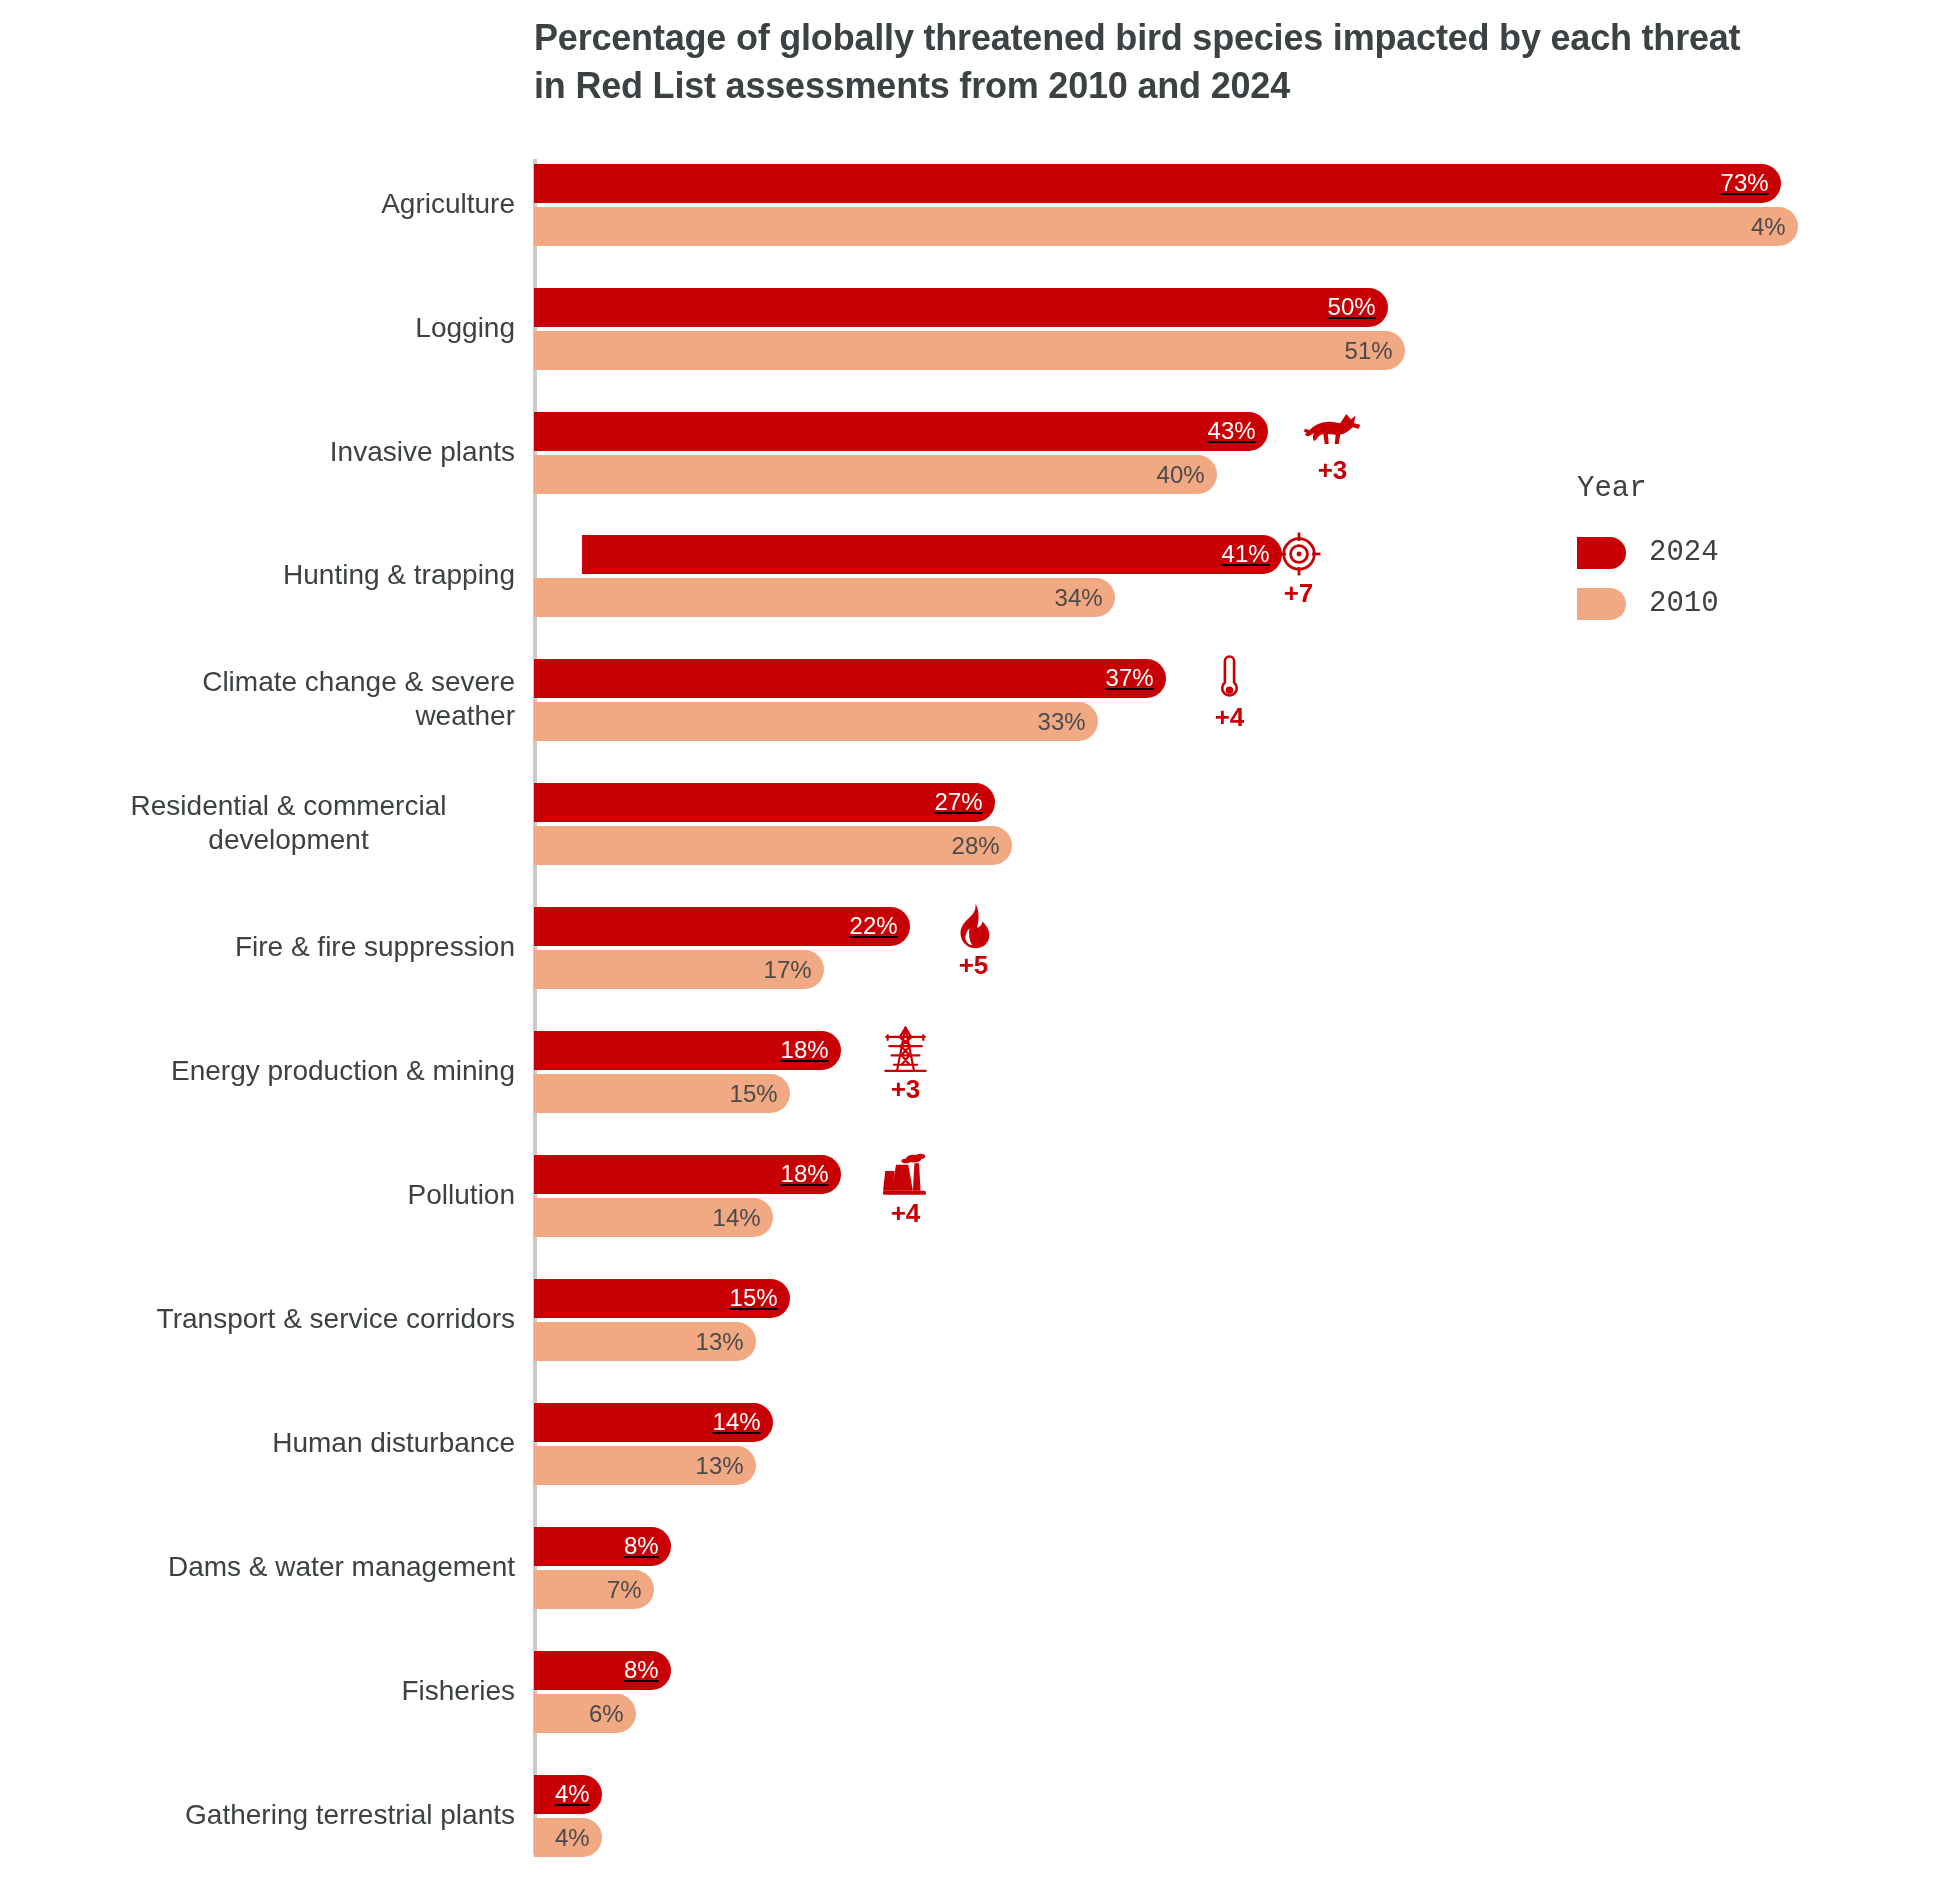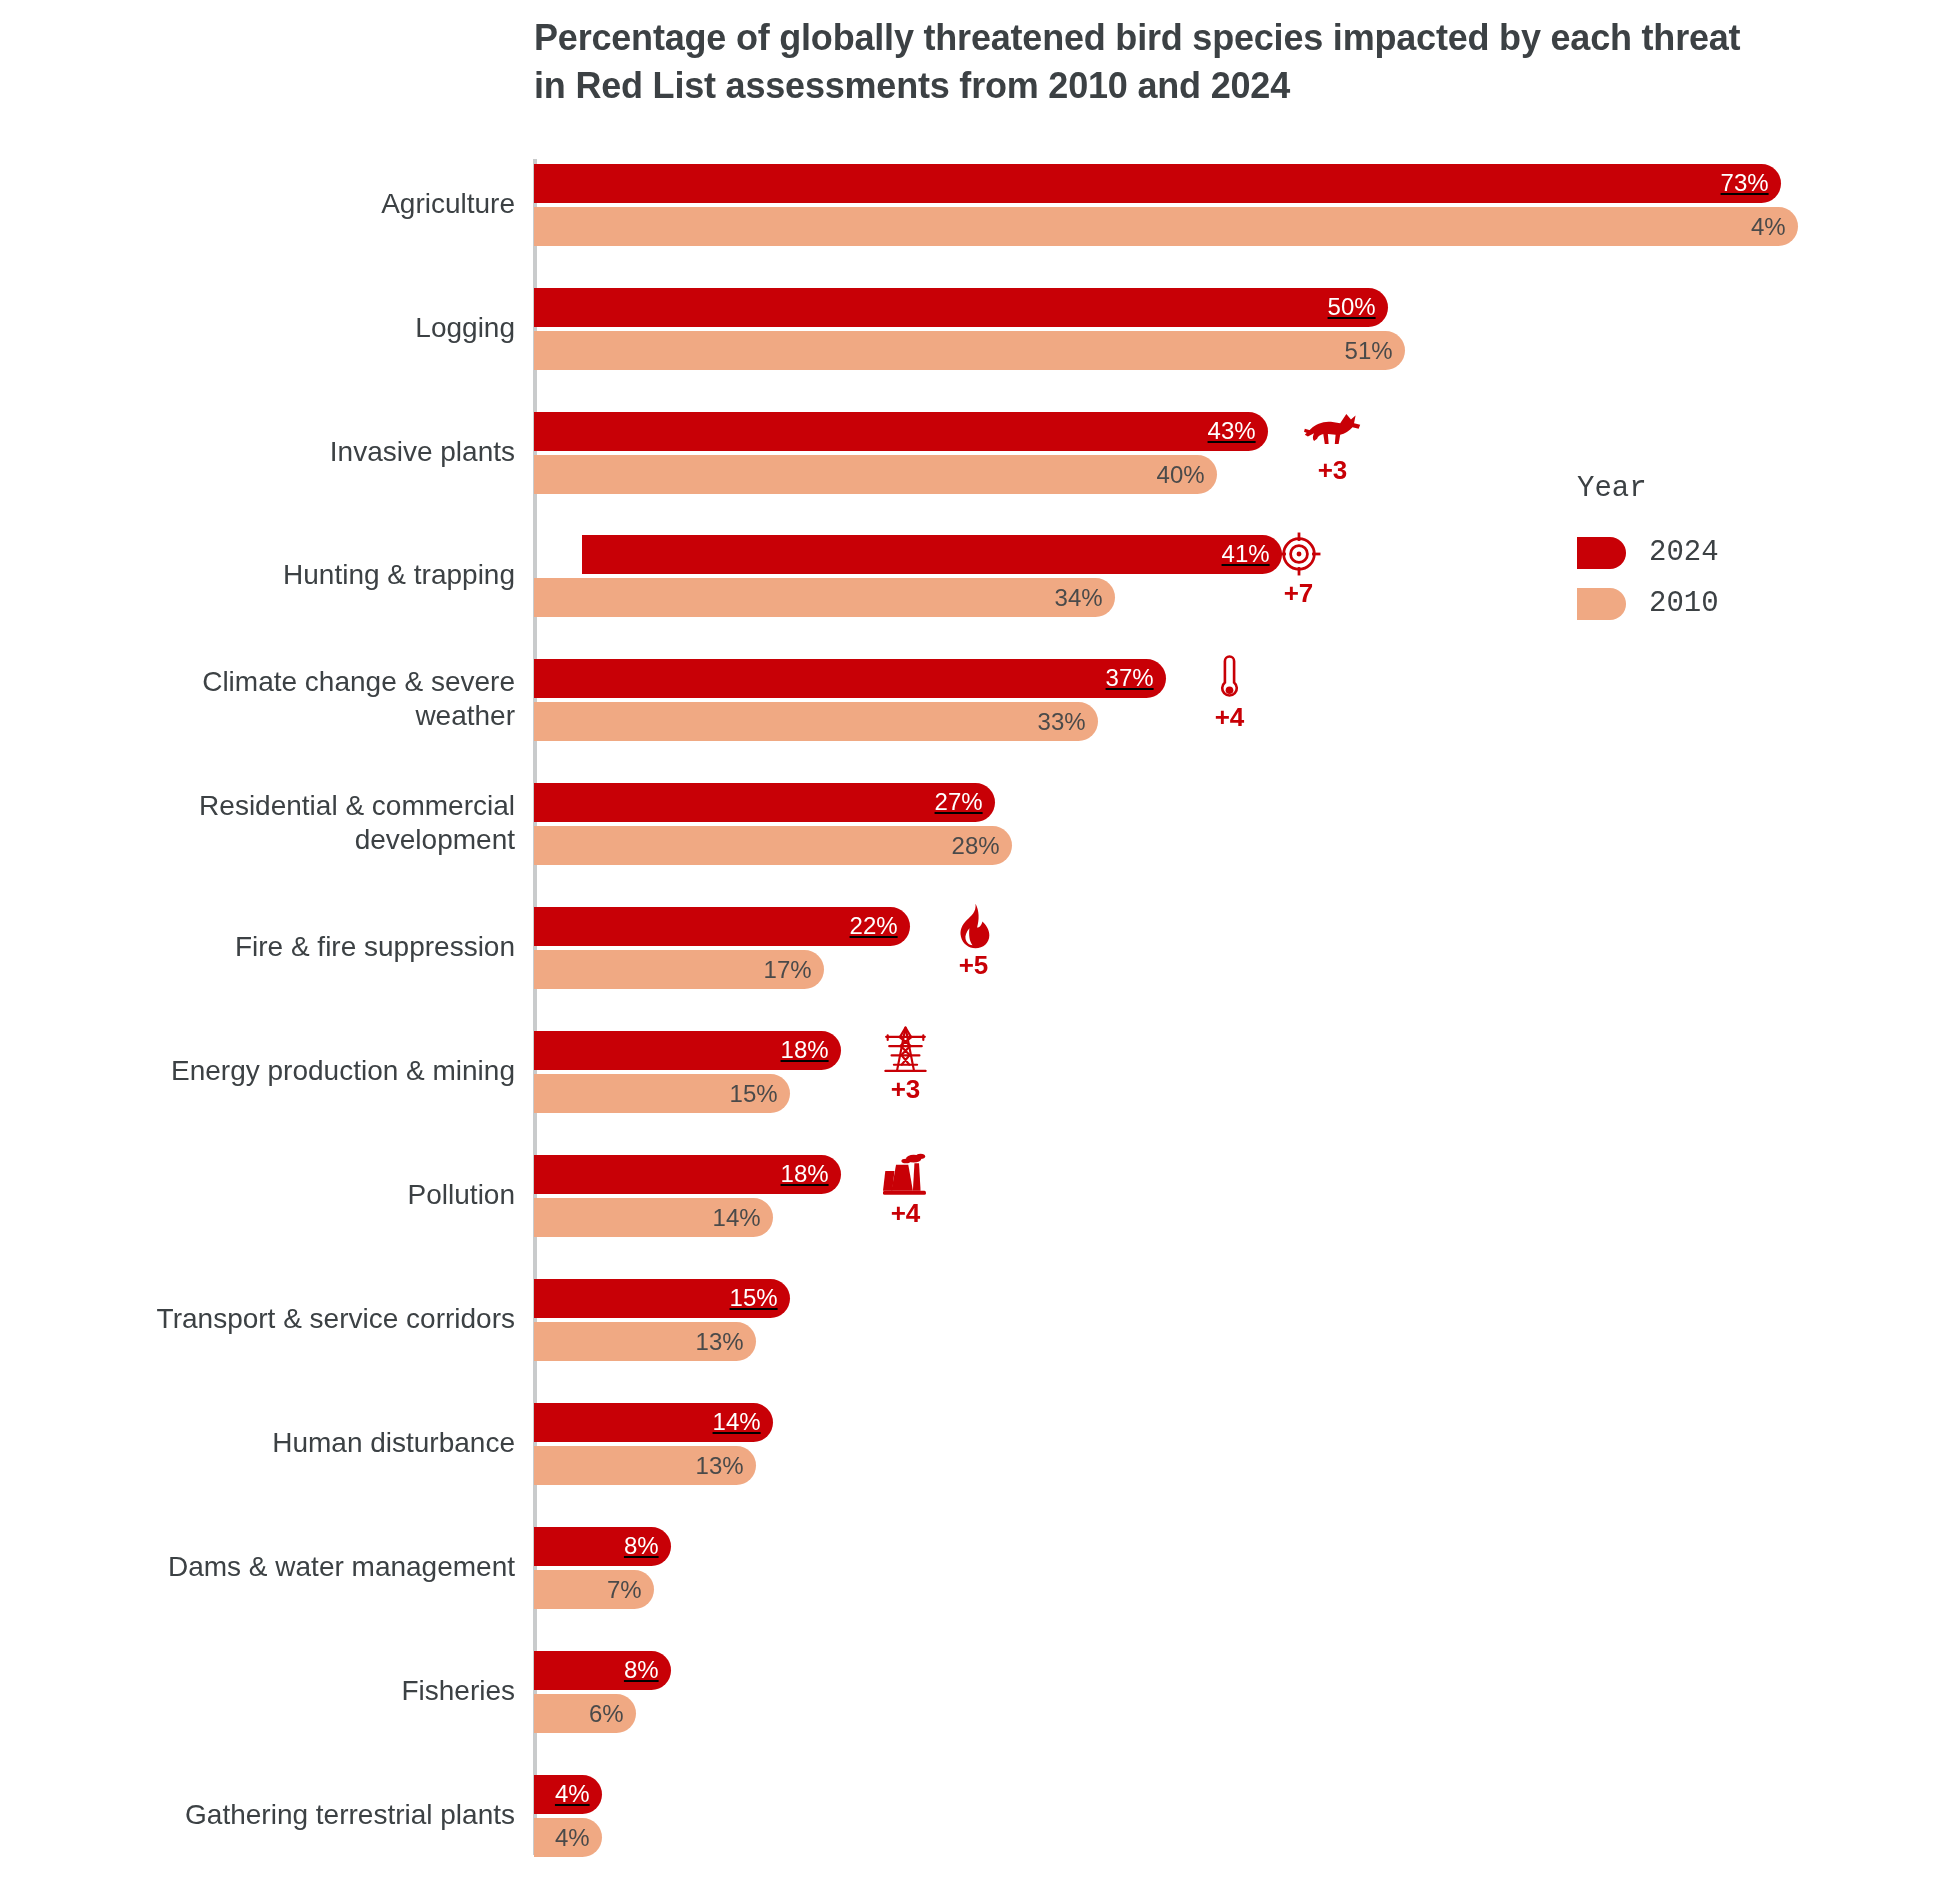--- a/index.html
+++ b/index.html
@@ -223,21 +223,21 @@
                 <g fill="none" stroke="#C80006" stroke-width="3.4">
       <path d="M15 3 a6 6 0 0 1 6 6 v28 a9.5 9.5 0 1 1 -12 0 V9 a6 6 0 0 1 6 -6 z"></path>
       <circle cx="15" cy="47" r="5" fill="#C80006" stroke="none"></circle>
     </g>
               </svg>
             </div>
             <div class="delta-text">+4</div>
           </div>
         </div>
         <div class="row" style="top: 778px;">
-          <div class="cat-label" style="top: 11px;">
+          <div class="cat-label" style="top: 11px; text-align: center;">
             <div>Residential &amp; commercial</div>
             <div>development</div>
           </div>
           <div class="bars">
             <div class="bar y2024" style="width: 461px;">
               <span class="bar-value">27%</span>
             </div>
             <div class="bar y2010" style="width: 478px;">
               <span class="bar-value">28%</span>
             </div>

